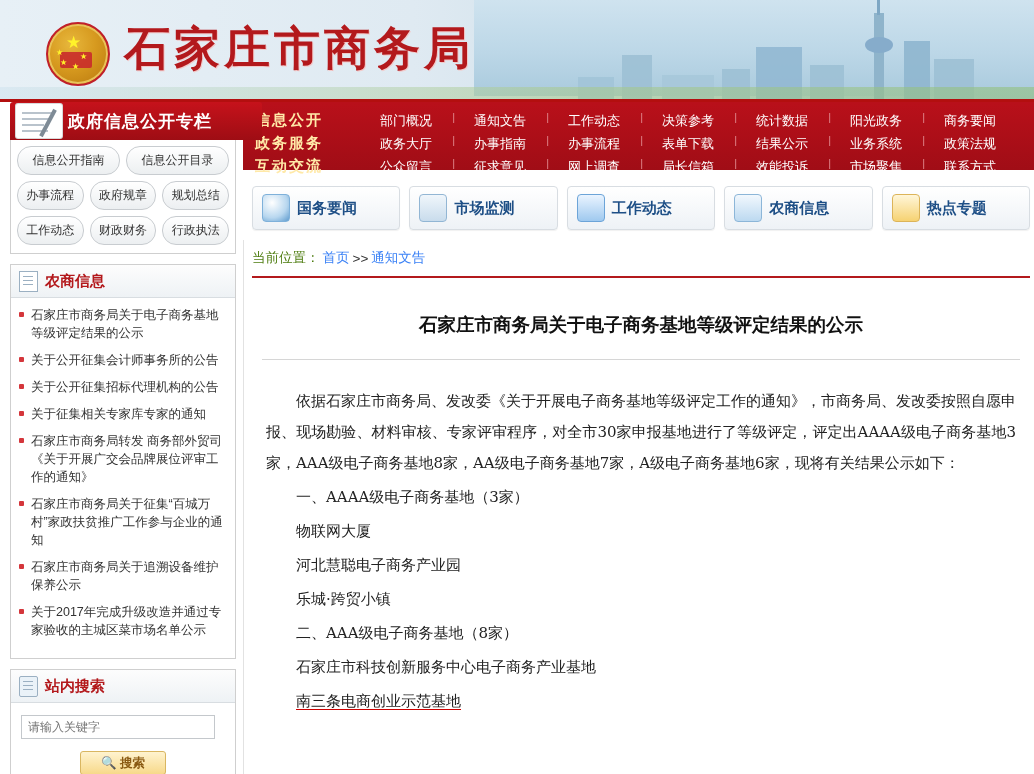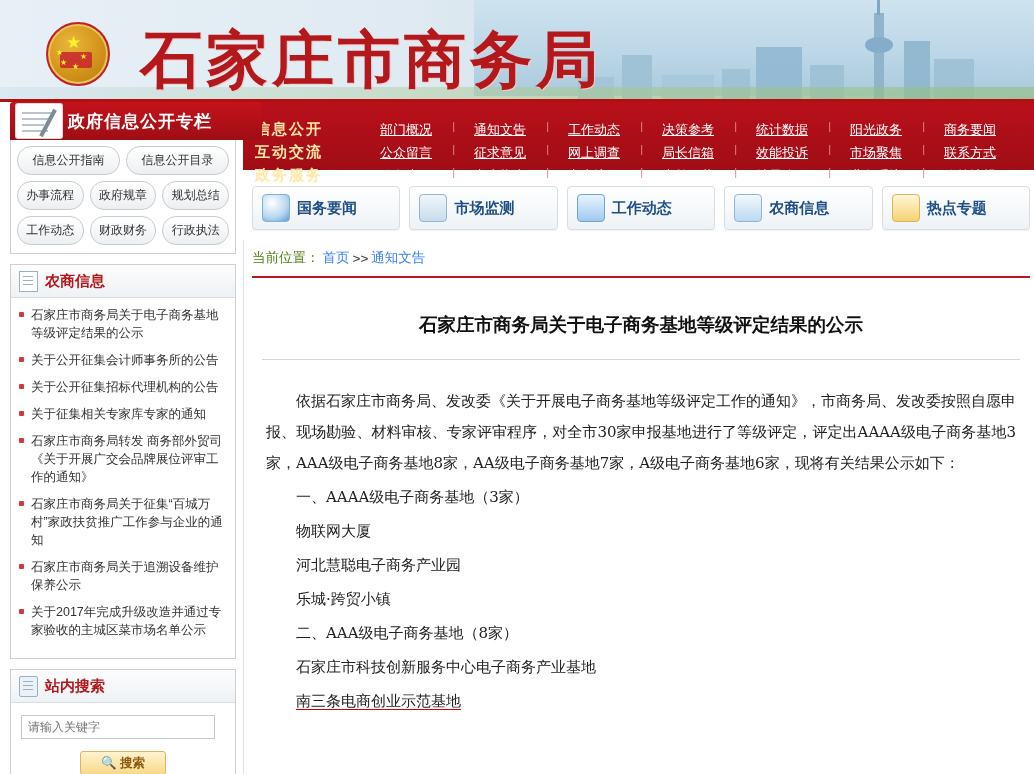--- a/index.html
+++ b/index.html
@@ -38,33 +38,33 @@
     background:radial-gradient(circle at 38% 33%, #e7b73c 0%, #d79a1f 45%, #b7760d 100%);
     border:2px solid #c0202a;box-shadow:0 0 0 2px #e9c35a inset;}
   .emblem .star{position:absolute;left:26px;top:18px;color:#fff22a;font-size:17px;line-height:17px;}
   .emblem .s2{left:16px;top:28px;font-size:8px;}
   .emblem .s3{left:20px;top:38px;font-size:8px;}
   .emblem .s4{left:32px;top:42px;font-size:8px;}
   .emblem .s5{left:40px;top:32px;font-size:8px;}
   .emblem .gate{position:absolute;left:20px;top:36px;width:32px;height:16px;background:#c8252c;border-radius:2px;opacity:.85;}
 
   .site-title{
-    position:absolute;left:140px;top:18px;
+    position:absolute;left:124px;top:18px;
     font-family:"DejaVu Serif","Liberation Serif",serif;
-    font-size:62px;font-weight:bold;color:#b3191c;letter-spacing:4px;
+    font-size:46px;font-weight:bold;color:#b3191c;letter-spacing:4px;
     text-shadow:1px 1px 0 #f2c9c9;
   }
 
   
   .navband{position:absolute;left:243px;top:102px;width:791px;height:68px;
     background:linear-gradient(180deg,#b9101a 0%,#a00d16 100%);
     color:#fff;}
   .navrow{display:flex;align-items:center;height:22px;padding-left:12px;}
   .navlead{width:104px;font-size:15px;font-weight:bold;letter-spacing:2px;color:#ffe9a8;}
-  .navlinks{display:flex;flex:1;text-decoration:underline;}
+  .navlinks{display:flex;flex:1;}
   .navlinks a{color:#fff;font-size:13px;text-decoration:none;padding:0 4px;}
   .navcell{width:94px;text-align:center;position:relative;}
   .navcell:after{content:"|";position:absolute;right:-2px;color:#e0868c;font-size:11px;}
   .navcell:last-child:after{content:"";}
 
   
   .sidebar{position:absolute;left:10px;top:102px;width:226px;}
   .gov-banner{
     position:relative;width:252px;height:38px;
     background:linear-gradient(180deg,#c6121b 0%,#9e0d14 100%);
@@ -176,54 +176,54 @@
       <div class="star">★</div>
       <div class="star s2">★</div>
       <div class="star s3">★</div>
       <div class="star s4">★</div>
       <div class="star s5">★</div>
     </div>
     <div class="site-title">石家庄市商务局</div>
   </div>
 
   <div class="navband">
-    <div class="navrow" style="margin-top:16px;">
+    <div class="navrow" style="margin-top:7px;">
       <div class="navlead">信息公开</div>
       <div class="navlinks">
         <div class="navcell"><a>部门概况</a></div>
         <div class="navcell"><a>通知文告</a></div>
         <div class="navcell"><a>工作动态</a></div>
         <div class="navcell"><a>决策参考</a></div>
         <div class="navcell"><a>统计数据</a></div>
         <div class="navcell"><a>阳光政务</a></div>
         <div class="navcell"><a>商务要闻</a></div>
+      </div>
+    </div>
+    <div class="navrow" style="margin-top:1px;">
+      <div class="navlead">政务服务</div>
+      <div class="navlinks">
+        <div class="navcell"><a>政务大厅</a></div>
+        <div class="navcell"><a>办事指南</a></div>
+        <div class="navcell"><a>办事流程</a></div>
+        <div class="navcell"><a>表单下载</a></div>
+        <div class="navcell"><a>结果公示</a></div>
+        <div class="navcell"><a>业务系统</a></div>
+        <div class="navcell"><a>政策法规</a></div>
       </div>
     </div>
     <div class="navrow" style="margin-top:1px;">
       <div class="navlead">互动交流</div>
       <div class="navlinks">
         <div class="navcell"><a>公众留言</a></div>
         <div class="navcell"><a>征求意见</a></div>
         <div class="navcell"><a>网上调查</a></div>
         <div class="navcell"><a>局长信箱</a></div>
         <div class="navcell"><a>效能投诉</a></div>
         <div class="navcell"><a>市场聚焦</a></div>
         <div class="navcell"><a>联系方式</a></div>
-      </div>
-    </div>
-    <div class="navrow" style="margin-top:1px;">
-      <div class="navlead">政务服务</div>
-      <div class="navlinks">
-        <div class="navcell"><a>政务大厅</a></div>
-        <div class="navcell"><a>办事指南</a></div>
-        <div class="navcell"><a>办事流程</a></div>
-        <div class="navcell"><a>表单下载</a></div>
-        <div class="navcell"><a>结果公示</a></div>
-        <div class="navcell"><a>业务系统</a></div>
-        <div class="navcell"><a>政策法规</a></div>
       </div>
     </div>
   </div>
 
   <div class="channels">
     <div class="chbtn">
       <span class="ci c1"></span>
       <span>国务要闻</span>
     </div>
     <div class="chbtn">

